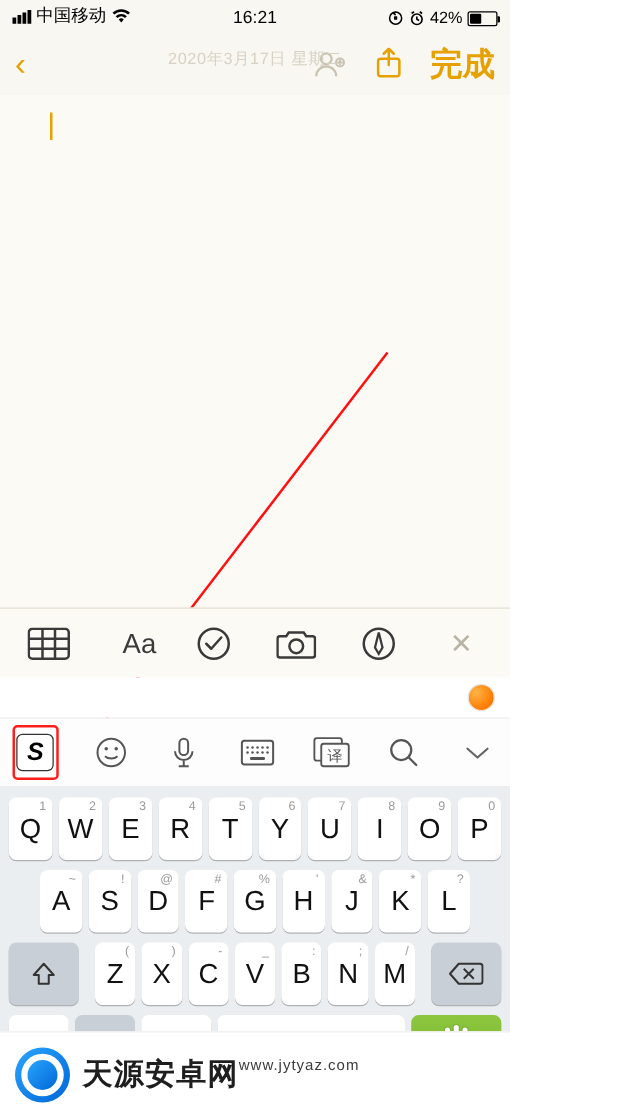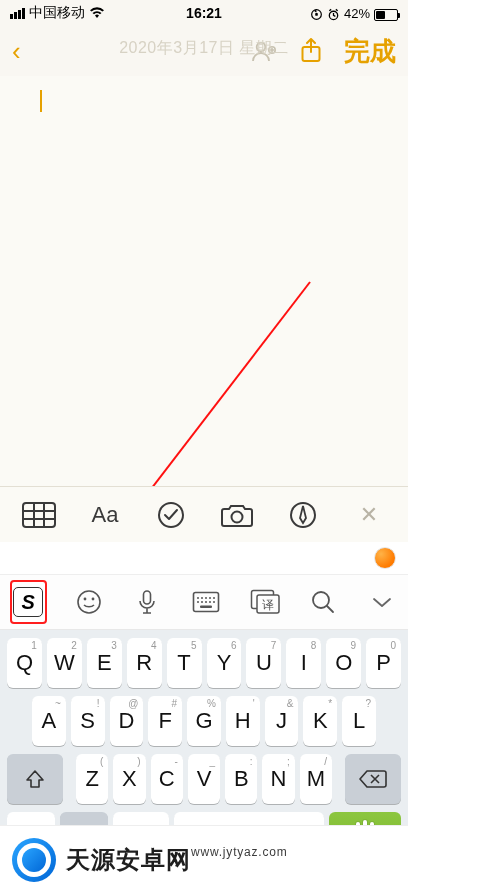--- a/index.html
+++ b/index.html
@@ -2,21 +2,21 @@
 <html><head>
 <meta charset="utf-8">
 <style>
   * { margin: 0; padding: 0; box-sizing: border-box; font-family: -apple-system, "Helvetica Neue", Arial, sans-serif; }
   html, body { width: 500px; height: 893px; overflow: hidden; background: #fff; }
   .screen { position: relative; width: 408px; height: 893px; background: #f9f7f2; }
 
   
   .status-bar { position: absolute; top:0; left:0; right:0; height: 26px; display:flex; align-items:center; padding: 0 10px; font-size: 14px; font-weight: 500; color:#000; }
   .status-left { display:flex; align-items:center; gap:4px; }
-  .status-center { position:absolute; left:50%; transform:translateX(-50%); font-weight:700; }
+  .status-center { position:absolute; left:50%; transform:translateX(-50%); font-weight:400; }
   .status-right { margin-left:auto; display:flex; align-items:flex-end; gap:4px; font-size:13px; }
   .sig-bars { display:inline-flex; align-items:flex-end; gap:1px; }
   .sig-bars span { width:3px; background:#000; display:inline-block; }
   .sig-bars span:nth-child(1){height:5px}
   .sig-bars span:nth-child(2){height:7px}
   .sig-bars span:nth-child(3){height:9px}
   .sig-bars span:nth-child(4){height:11px}
   .battery { display:inline-flex; align-items:center; }
   .battery-body { width:24px; height:12px; border:1px solid #000; border-radius:2px; position:relative; }
   .battery-body::after { content:''; position:absolute; right:-3px; top:3px; width:2px; height:5px; background:#000; border-radius:0 1px 1px 0; }
@@ -24,21 +24,21 @@
 
   
   .nav-bar { position:absolute; top:26px; left:0; right:0; height:50px; display:flex; align-items:center; padding: 0 12px; color:#e6a100; }
   .nav-back { display:flex; align-items:center; font-size:19px; font-weight:500; gap:2px; }
   .nav-back .chev { font-size:26px; line-height:1; }
   .nav-spacer { flex:1; }
   .nav-actions { display:flex; align-items:center; gap:22px; }
   .nav-actions .icn { color:#bfb9ab; }
   .nav-actions .share { color:#e6a100; }
   .nav-done { color:#e6a100; font-size:26px; font-weight:600; }
-  .nav-date { position:absolute; left:50%; transform:translateX(-50%); top:12px; color:#d7d2c4; font-size:16px; letter-spacing:0.5px; }
+  .nav-date { position:absolute; left:50%; transform:translateX(-50%); top:12px; color:#d7d2c4; font-size:13px; letter-spacing:0.5px; }
 
   
   .note-area { position:absolute; top:76px; left:0; right:0; height:410px; background:#fbfaf5; }
   .cursor { position:absolute; left:40px; top:14px; width:2px; height:22px; background:#e6a100; }
 
   
   .arrow-svg { position:absolute; pointer-events:none; }
 
   
   .fmt-bar { position:absolute; top:486px; left:0; right:0; height:56px; background:#fbfaf5; border-top:1px solid #e3dfd3; display:flex; align-items:center; justify-content:space-around; padding:0 6px; }
@@ -185,21 +185,21 @@
   <div class="fmt-bar">
     <div class="fmt-item">
       <svg width="34" height="26" viewBox="0 0 34 26">
           <rect x="1" y="1" width="32" height="24" rx="3" fill="none" stroke="#3a3a3a" stroke-width="2"></rect>
           <line x1="1" y1="9" x2="33" y2="9" stroke="#3a3a3a" stroke-width="2"></line>
           <line x1="1" y1="17" x2="33" y2="17" stroke="#3a3a3a" stroke-width="2"></line>
           <line x1="12" y1="1" x2="12" y2="25" stroke="#3a3a3a" stroke-width="2"></line>
           <line x1="22" y1="1" x2="22" y2="25" stroke="#3a3a3a" stroke-width="2"></line>
         </svg>
     </div>
-    <div class="fmt-item" style="font-size:22px; font-weight:500;">
+    <div class="fmt-item" style="font-size:22px; font-weight:500;justify-content:flex-end;">
       <span>Aa</span>
     </div>
     <div class="fmt-item">
       <svg width="30" height="30" viewBox="0 0 30 30">
           <circle cx="15" cy="15" r="12" fill="none" stroke="#3a3a3a" stroke-width="2"></circle>
           <path d="M9 15 l4 4 8-9" fill="none" stroke="#3a3a3a" stroke-width="2" stroke-linecap="round" stroke-linejoin="round"></path>
         </svg>
     </div>
     <div class="fmt-item">
       <svg width="32" height="26" viewBox="0 0 32 26">

